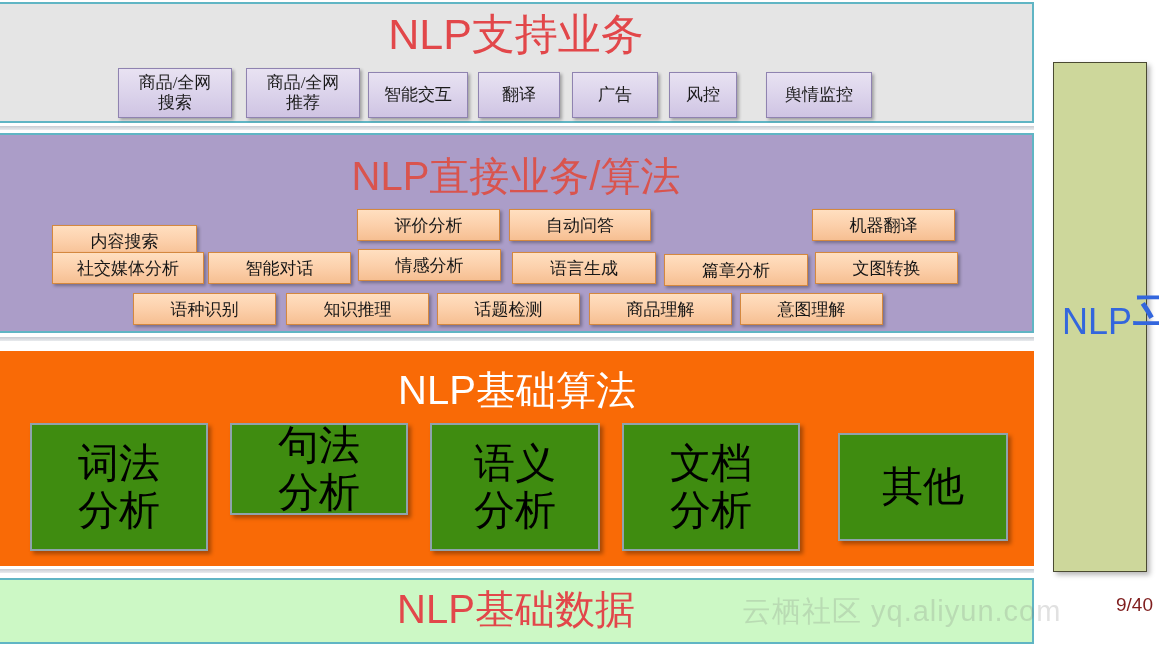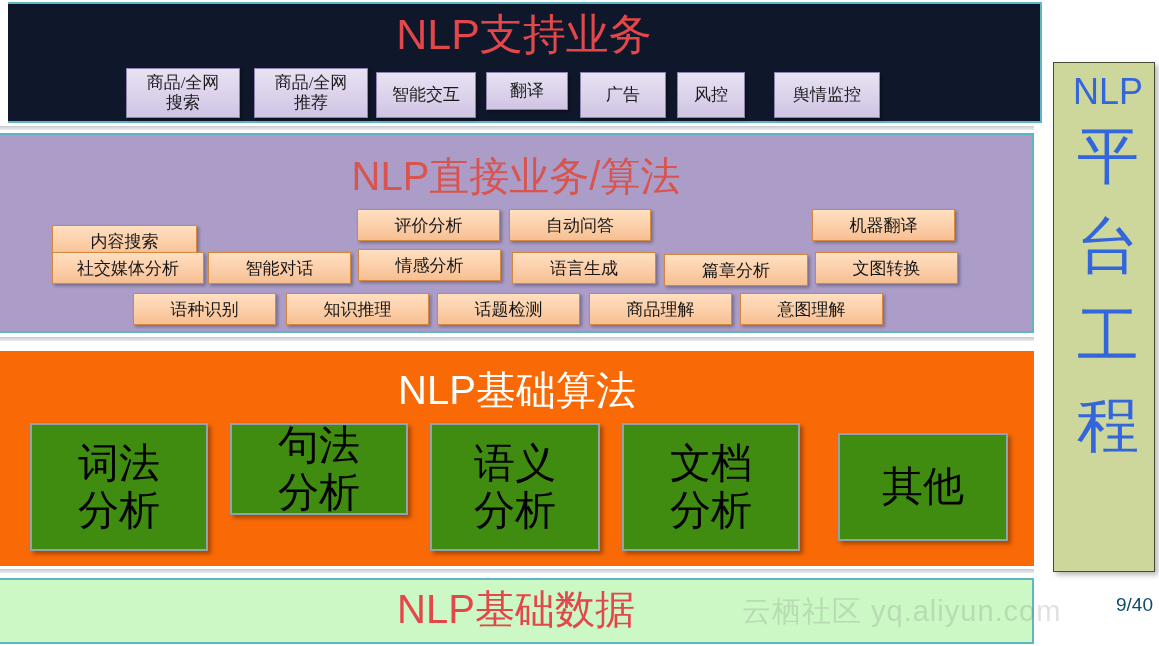--- a/index.html
+++ b/index.html
@@ -32,23 +32,23 @@
     left: 0;
     width: 100%;
     text-align: center;
     font-family: "Liberation Sans", "DejaVu Sans", sans-serif;
     white-space: nowrap;
     letter-spacing: 0px;
   }
 
   
   #band-support {
-    left: 8px; top: 2px;
+    left: 0px; top: 2px;
     width: 1034px; height: 121px;
-    background: #0f172a;
+    background: #e5e5e5;
     border: 2px solid #60b5c4;
     border-left: none;
   }
   #band-support .band-title {
     top: 2px;
     font-size: 43px;
     color: #e2474a;
   }
 
   
@@ -89,27 +89,27 @@
   #band-data .band-title {
     top: 2px;
     font-size: 40px;
     color: #e2474a;
   }
 
   
   #pillar {
     position: absolute;
     left: 1053px; top: 62px;
-    width: 102px; height: 510px;
+    width: 94px; height: 510px;
     background: #cdd79b;
     border: 1.5px solid #4a4a32;
     box-sizing: border-box;
     box-shadow: 3px 3px 5px rgba(0,0,0,0.28);
     display: flex;
-    flex-direction: column;
+    flex-direction: row;
     align-items: center;
     justify-content: flex-start;
     padding-top: 10px;
     padding-left: 8px;
   }
   #pillar .pillar-nlp {
     font-family: "Liberation Sans", "DejaVu Sans", sans-serif;
     font-size: 36px;
     color: #3366dd;
     line-height: 1.05;
@@ -182,21 +182,21 @@
     font-size: 29px;
     color: rgba(120,120,120,0.22);
     white-space: nowrap;
     letter-spacing: 1px;
   }
   #page-number {
     position: absolute;
     right: 6px; top: 594px;
     font-family: "Liberation Sans", "DejaVu Sans", sans-serif;
     font-size: 19px;
-    color: #0c4a6e;
+    color: #7f1d1d;
   }
   
   .band-gap {
     position: absolute;
     left: 0;
     width: 1034px;
     height: 4px;
     background: linear-gradient(to bottom,#c8ccd2,#e9ebee);
   }
 </style>
@@ -219,21 +219,21 @@
       <span>
         <span>商品/全网</span><br>
         <span>推荐</span>
       </span>
     </div>
 
     <div class="chip-lav" style="left:368px; top:68px; width:100px; height:46px;">
       <span>智能交互</span>
     </div>
 
-    <div class="chip-lav" style="left:478px; top:68px; width:82px; height:38px;">
+    <div class="chip-lav" style="left:478px; top:68px; width:82px; height:46px;">
       <span>翻译</span>
     </div>
 
     <div class="chip-lav" style="left:572px; top:68px; width:86px; height:46px;">
       <span>广告</span>
     </div>
 
     <div class="chip-lav" style="left:669px; top:68px; width:68px; height:46px;">
       <span>风控</span>
     </div>

